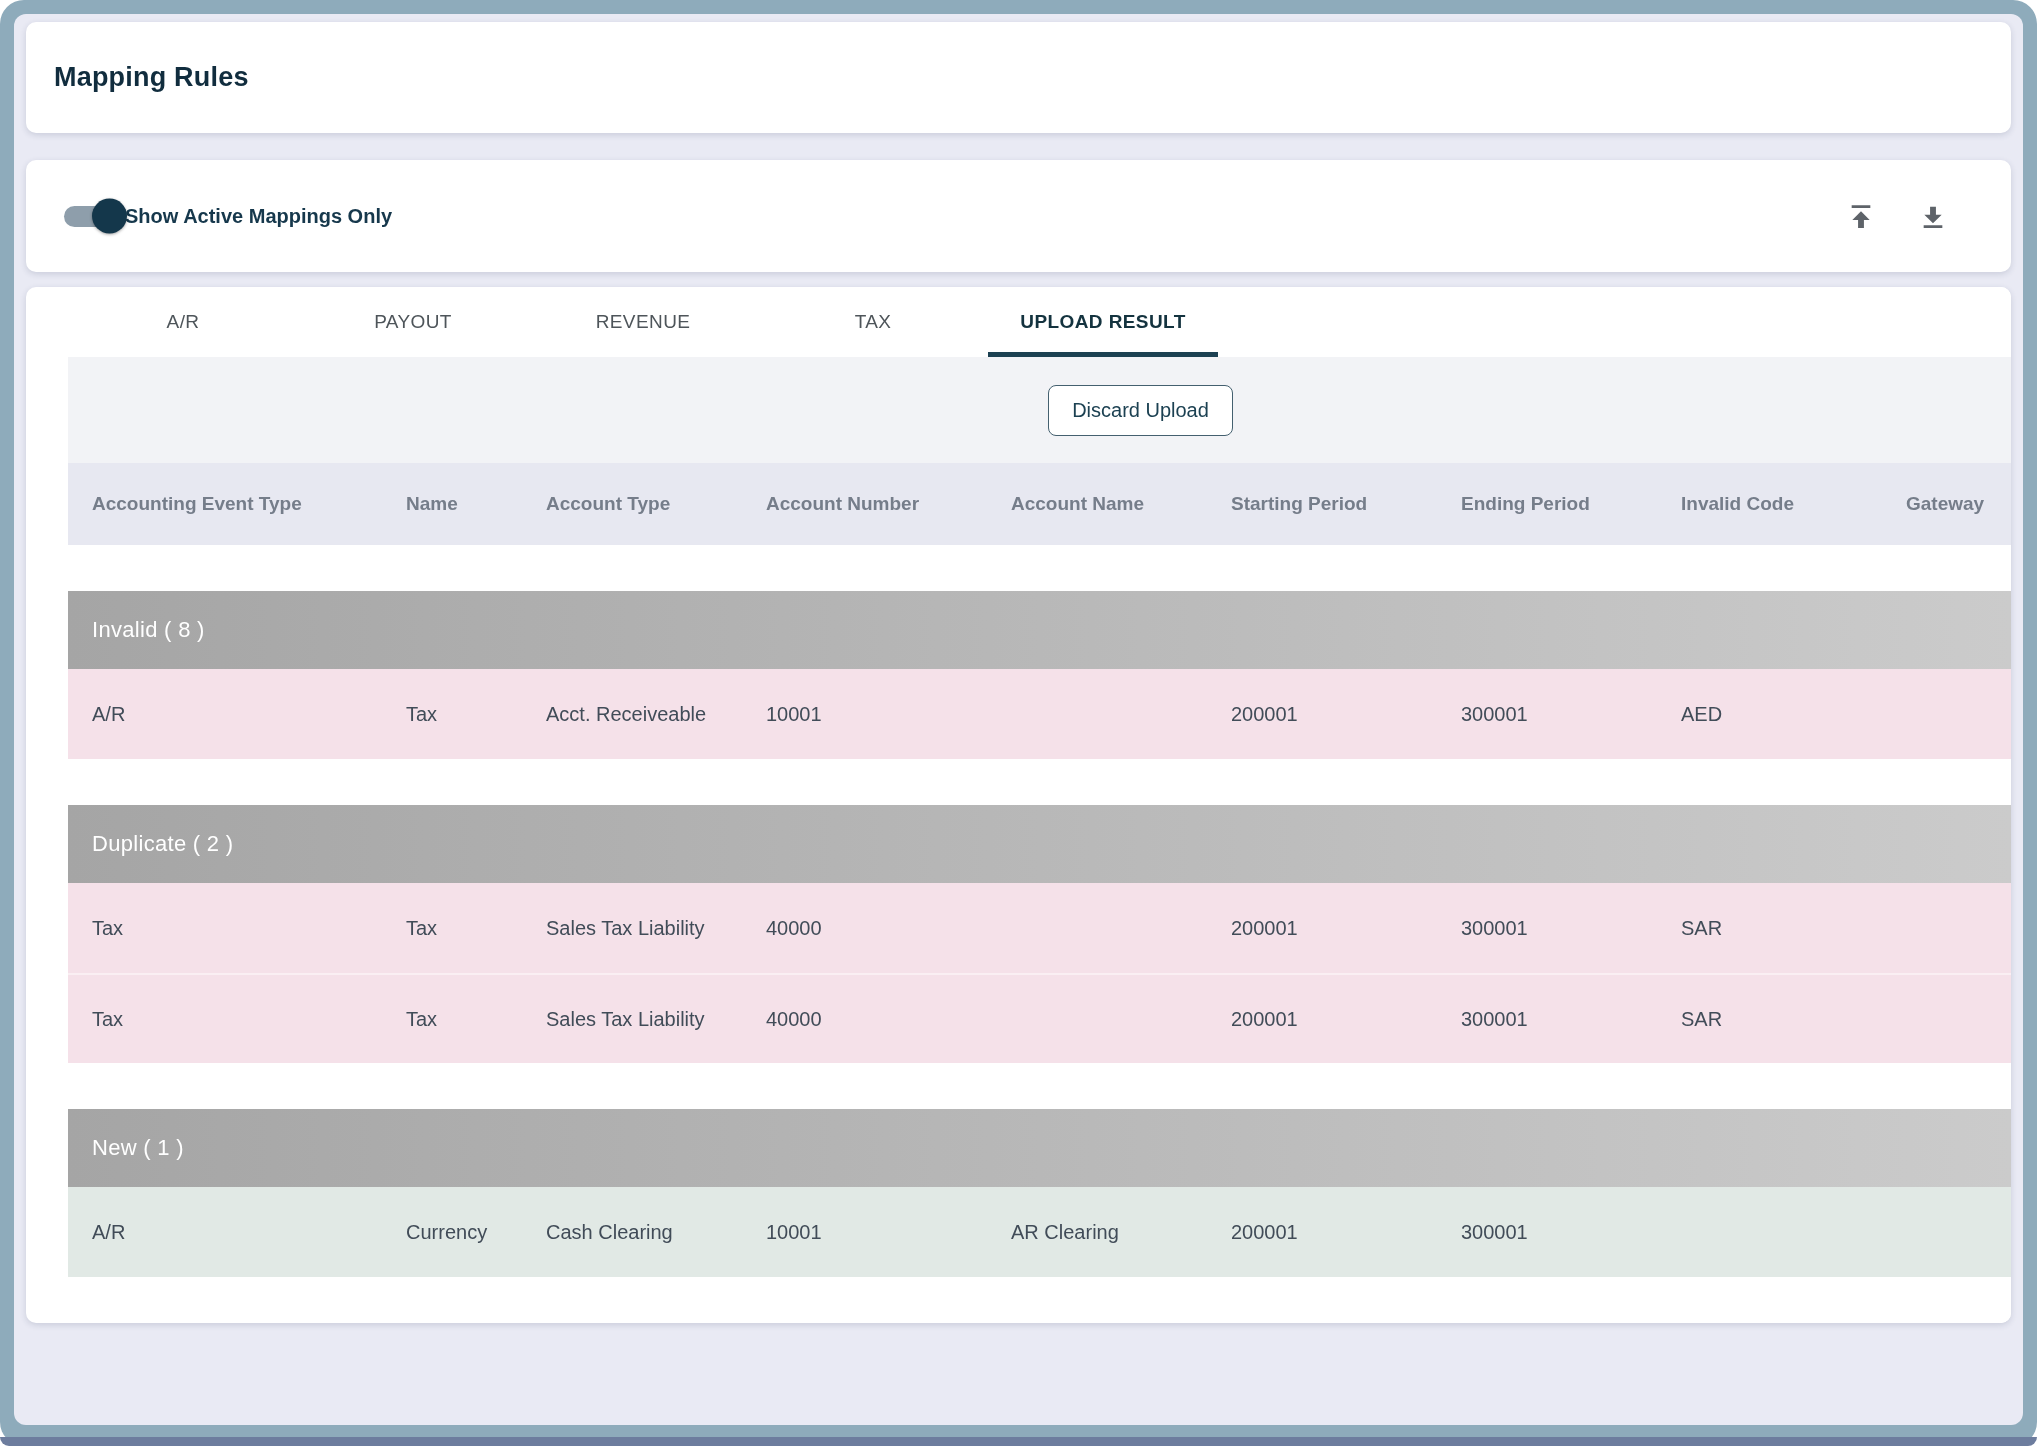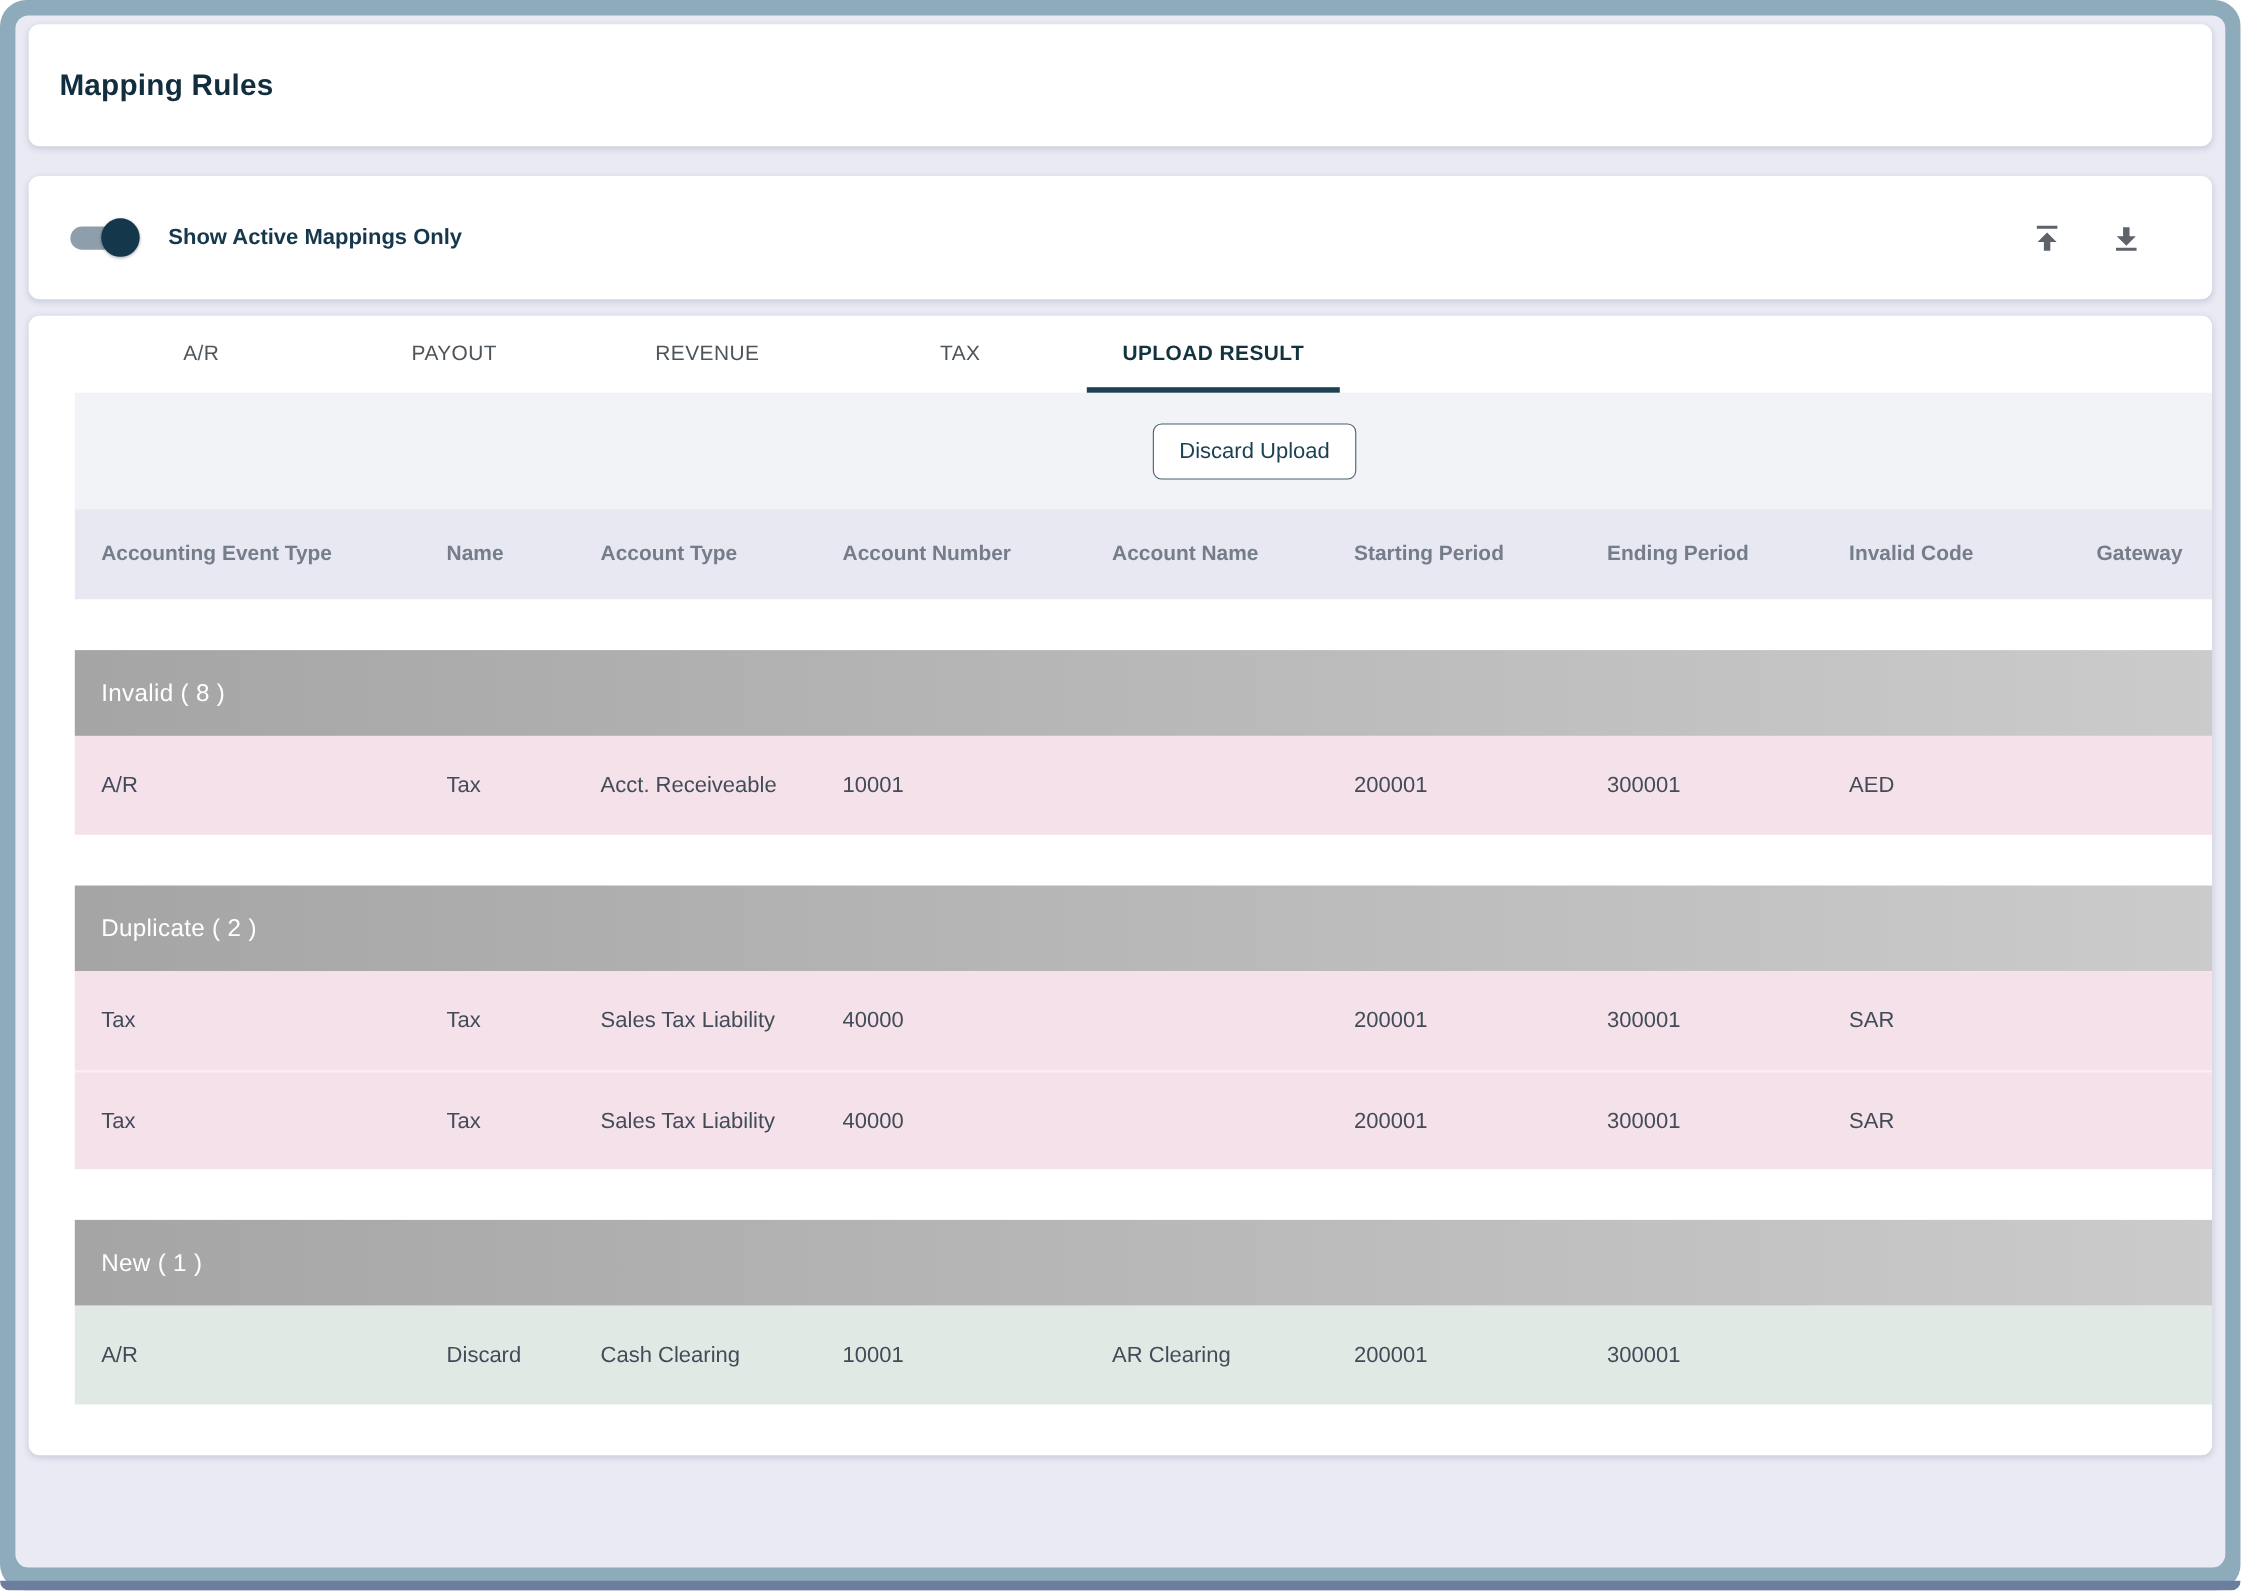--- a/index.html
+++ b/index.html
@@ -15,21 +15,21 @@
 
   .card { background:#FFFFFF; border-radius:10px; box-shadow:0 2px 6px rgba(40,50,90,0.16); }
 
   
   .title-card { height:111px; display:flex; align-items:center; padding-left:28px; }
   .page-title { font-size:27px; font-weight:700; color:#112D3E; letter-spacing:0.2px; }
 
   
   .toolbar-card { height:112px; margin-top:27px; display:flex; align-items:center;
                   padding:0 62px 0 38px; }
-  .toggle-group { display:flex; align-items:center; gap:28px; }
+  .toggle-group { display:flex; align-items:center; gap:0; }
   .toggle { position:relative; width:61px; height:21px; border-radius:11px; background:#8E9EAB; cursor:pointer; }
   .toggle .knob { position:absolute; right:-2px; top:50%; transform:translateY(-50%);
                   width:35px; height:35px; border-radius:50%; background:#14374B;
                   box-shadow:0 1px 3px rgba(0,0,0,0.35); }
   .toggle-label { font-size:20px; font-weight:600; color:#16384C; }
   .toolbar-icons { margin-left:auto; display:flex; align-items:center; gap:40px; }
   .icon-btn { width:32px; height:32px; cursor:pointer; }
   .icon-btn svg { width:32px; height:32px; fill:#5E6369; }
 
   
@@ -151,21 +151,21 @@
           <div></div>
           <div>200001</div>
           <div>300001</div>
           <div>SAR</div>
           <div></div>
         </div>
         <div class="section-gap"></div>
         <div class="section-band">New ( 1 )</div>
         <div class="grid-row row green">
           <div>A/R</div>
-          <div>Discard</div>
+          <div>Currency</div>
           <div>Cash Clearing</div>
           <div>10001</div>
           <div>AR Clearing</div>
           <div>200001</div>
           <div>300001</div>
           <div></div>
           <div></div>
         </div>
         <div class="section-gap"></div>
       </div>

